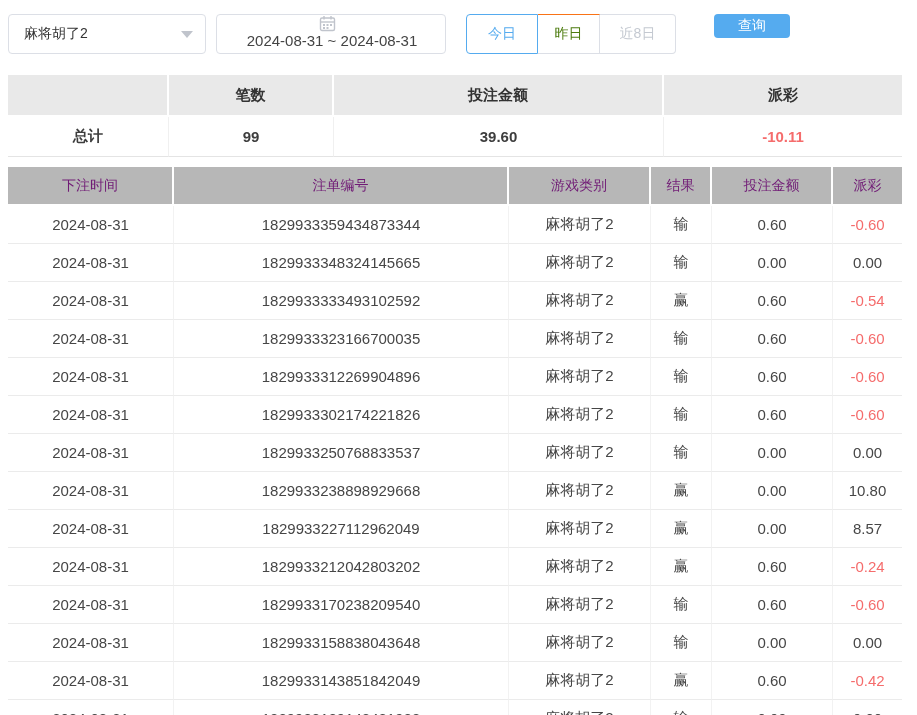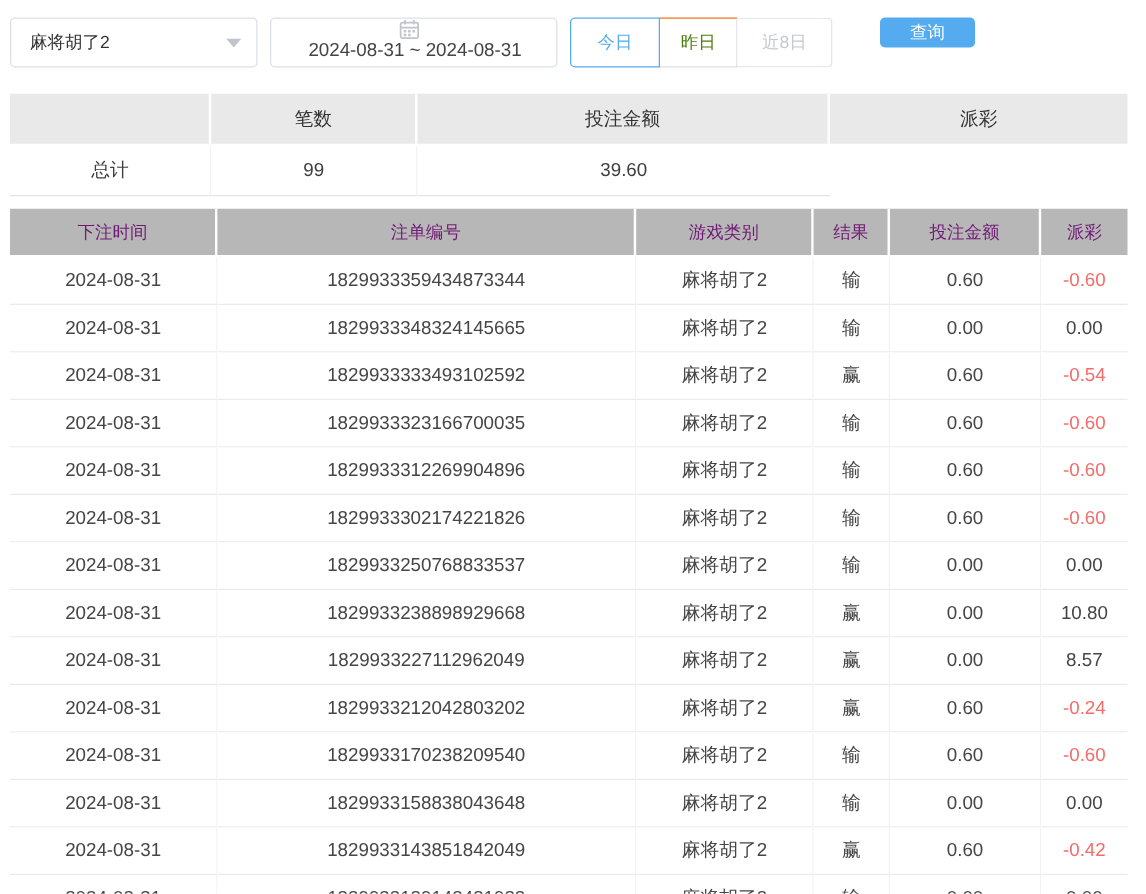--- a/index.html
+++ b/index.html
@@ -35,21 +35,21 @@
   .date-box {
     margin-left: 10px;
     width: 230px; height: 40px;
     border: 1px solid #dcdfe6; border-radius: 4px;
     display: flex; align-items: center;
     padding: 0 10px 0 12px;
     font-size: 15px; color: #444;
     background: #fff; cursor: pointer; flex-direction: column;
   }
   .cal-icon { margin-right: 9px; display: flex; align-items: center; }
-  .btn-group { margin-left: 10px; display: flex; justify-content: center; }
+  .btn-group { margin-left: 20px; display: flex; justify-content: center; }
   .seg-btn {
     height: 40px; display: flex; align-items: center; justify-content: center;
     font-size: 14px; background: #fff; cursor: pointer;
   }
   .seg-today {
     width: 72px;
     border: 1px solid #55abef; border-radius: 4px 0 0 4px;
     color: #55abef;
   }
   .seg-mid {
@@ -72,20 +72,21 @@
     border: none; border-radius: 4px;
     font-size: 14px; cursor: pointer;
     display: flex; align-items: center; justify-content: center;
   }
 
   
   .summary { position: absolute; top: 75px; left: 8px; width: 894px; }
   .sum-row {
     display: grid;
     grid-template-columns: 161px 165px 330px 238px;
+    font-weight: bold;
   }
   .sum-header { margin-bottom: 2px; }
   .sum-header .cell {
     background: #e9e9e9;
     height: 40px;
     border-right: 2px solid #fff;
     display: flex; align-items: center; justify-content: center;
     font-size: 15px; color: #333;
   }
   .sum-header .cell:last-child { border-right: none; }
@@ -165,20 +166,21 @@
     <div class="sum-row sum-header">
       <div class="cell"></div>
       <div class="cell">笔数</div>
       <div class="cell">投注金额</div>
       <div class="cell">派彩</div>
     </div>
     <div class="sum-row sum-data">
       <div class="cell">总计</div>
       <div class="cell">99</div>
       <div class="cell">39.60</div>
+      <div class="cell auto-neg neg">-10.11</div>
     </div>
   </div>
 
   <div class="bets">
     <div class="bet-grid bet-header">
       <div class="cell">下注时间</div>
       <div class="cell">注单编号</div>
       <div class="cell">游戏类别</div>
       <div class="cell">结果</div>
       <div class="cell">投注金额</div>

